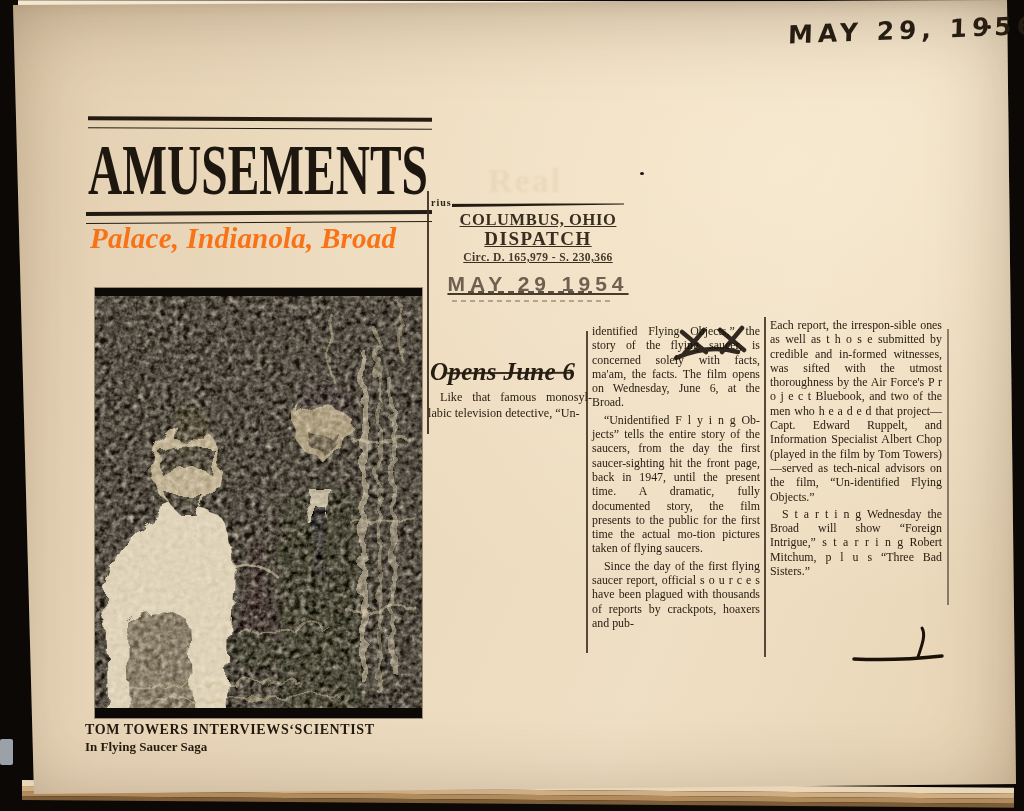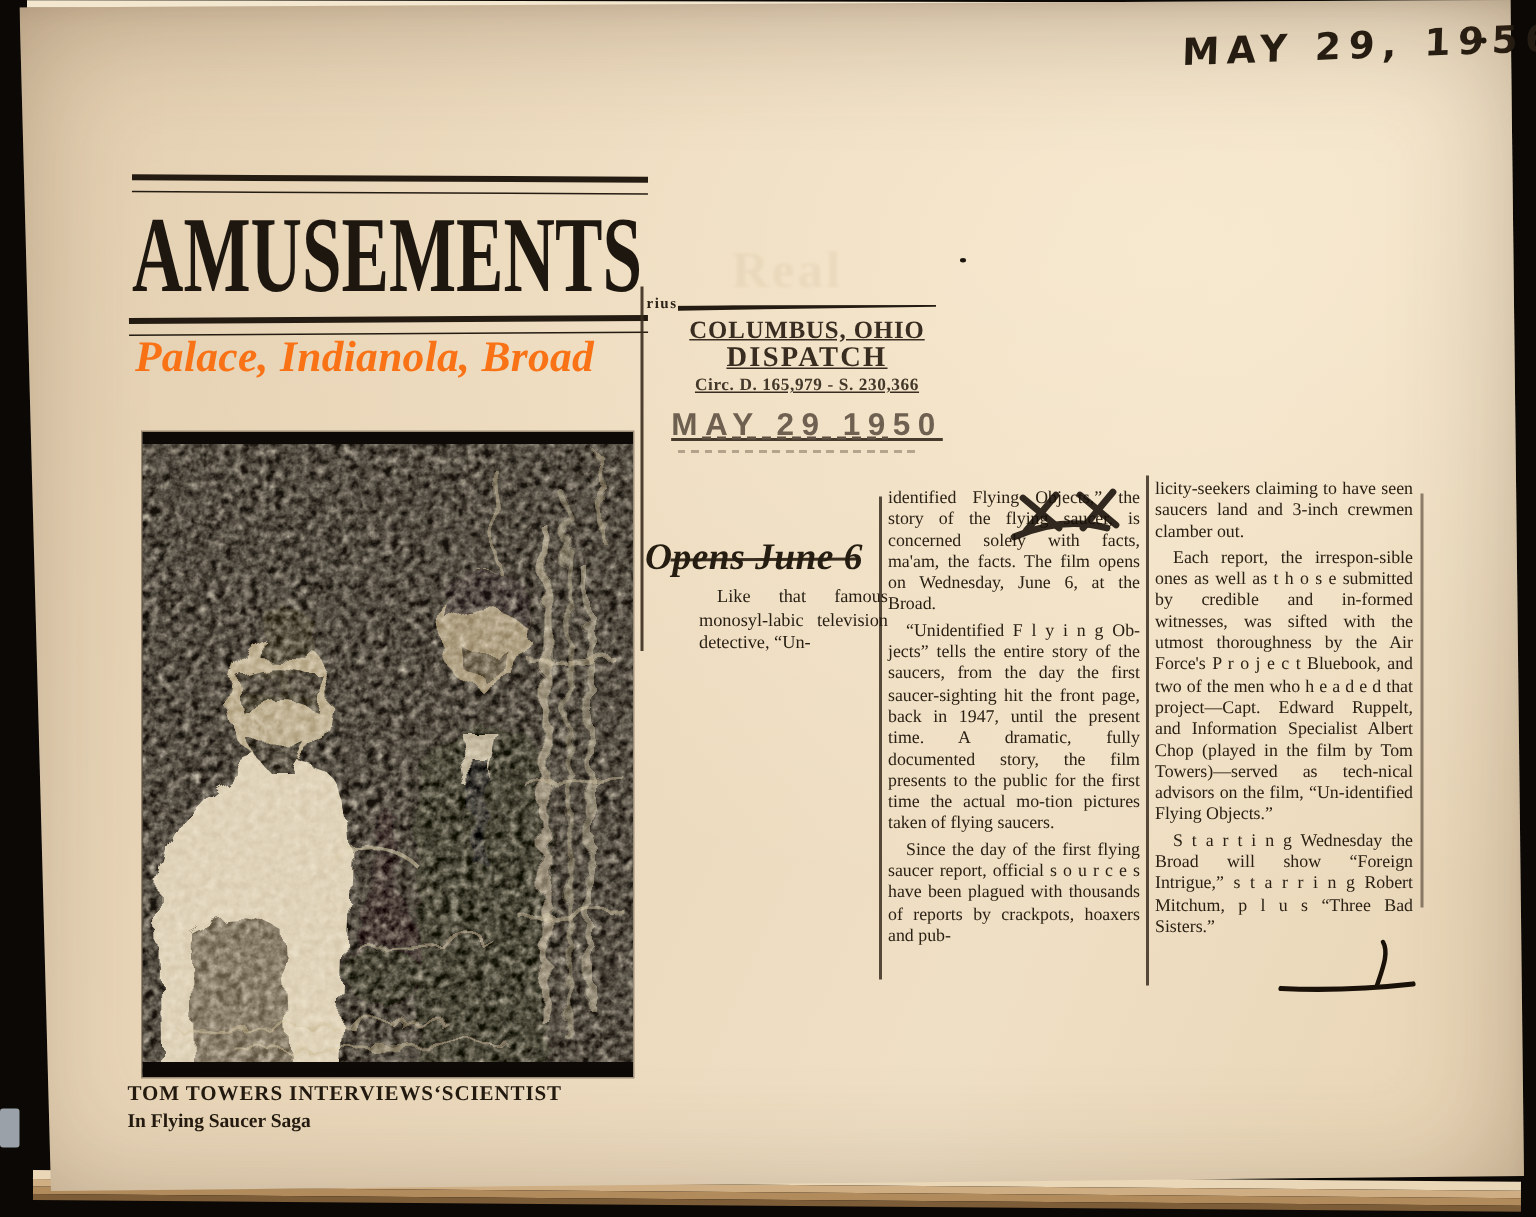--- a/index.html
+++ b/index.html
@@ -66,21 +66,21 @@
   .v-rule{position:absolute;width:1.6px;background:#3a2e20;opacity:.85;}
   .vr-head{left:427px;top:191px;height:243px;opacity:.9;}
   .vr-col1L{left:586px;top:331px;height:322px;}
   .vr-colM{left:764px;top:317px;height:340px;}
   .vr-col2R{left:947px;top:329px;height:276px;opacity:.55;}
   .hr-opens{position:absolute;left:447px;top:372px;width:126px;height:1.6px;background:#3a2e20;transform:rotate(-0.3deg);}
 
   
   .opens{position:absolute;left:428px;top:358px;width:164px;color:#261d12;}
   .opens h3{margin:0 0 4px 2px;font-size:25px;font-style:italic;font-weight:bold;letter-spacing:.3px;}
-  .opens .body{font-size:12.2px;line-height:1.28;text-align:justify;padding-left:38px;}
+  .opens .body{font-size:12.2px;line-height:1.28;text-align:justify;}
   .opens .body .para{margin:0;text-indent:12px;}
 
   
   .col{position:absolute;font-size:11.9px;line-height:14.3px;text-align:justify;color:#2a2014;}
   .col .para{margin:0 0 3px 0;}
   .col .para + .para{text-indent:12px;}
   .col1{left:592px;top:324px;width:168px;}
   .col2{left:770px;top:318px;width:172px;}
 
   .speck{position:absolute;background:#1a140d;border-radius:50%;}
@@ -165,21 +165,21 @@
     <div class="c1">TOM TOWERS INTERVIEWS‘SCIENTIST</div>
     <div class="c2">In Flying Saucer Saga</div>
   </div>
 
   <div class="stamp-frag">rius</div>
   <div class="stamp-line"></div>
   <div class="stamp">
     <div class="city">COLUMBUS, OHIO</div>
     <div class="paper">DISPATCH</div>
     <div class="circ">Circ. D. 165,979 - S. 230,366</div>
-    <div class="sdate">MAY 29 1950</div>
+    <div class="sdate">MAY 29 1954</div>
   </div>
   <div class="dash1"></div>
   <div class="dash2"></div>
   <div class="ghost-real">Real</div>
 
   <div class="v-rule vr-head"></div>
   <div class="v-rule vr-col1L"></div>
   <div class="v-rule vr-colM"></div>
   <div class="v-rule vr-col2R"></div>
   <div class="hr-opens"></div>
@@ -190,21 +190,20 @@
         <p class="para">Like that famous monosyl-labic television detective, “Un-</p>
       </div>
   </div>
 
   <div class="col col1">
       <p class="para">identified Flying Objects,” the story of the flying saucer, is concerned solely with facts, ma'am, the facts. The film opens on Wednesday, June 6, at the Broad.</p>
       <p class="para">“Unidentified F l y i n g Ob-jects” tells the entire story of the saucers, from the day the first saucer-sighting hit the front page, back in 1947, until the present time. A dramatic, fully documented story, the film presents to the public for the first time the actual mo-tion pictures taken of flying saucers.</p>
       <p class="para">Since the day of the first flying saucer report, official s o u r c e s have been plagued with thousands of reports by crackpots, hoaxers and pub-</p>
     </div>
   <div class="col col2">
-      <p class="para">licity-seekers claiming to have seen saucers land and 3-inch crewmen clamber out.</p>
       <p class="para">Each report, the irrespon-sible ones as well as t h o s e submitted by credible and in-formed witnesses, was sifted with the utmost thoroughness by the Air Force's P r o j e c t Bluebook, and two of the men who h e a d e d that project—Capt. Edward Ruppelt, and Information Specialist Albert Chop (played in the film by Tom Towers)—served as tech-nical advisors on the film, “Un-identified Flying Objects.”</p>
       <p class="para">S t a r t i n g Wednesday the Broad will show “Foreign Intrigue,” s t a r r i n g Robert Mitchum, p l u s “Three Bad Sisters.”</p>
     </div>
 
   <svg class="scribble" viewBox="0 0 100 46">
     <g stroke="#170f08" stroke-width="4.5" stroke-linecap="round" fill="none">
       <path d="M14,14 L38,34"></path>
         <path d="M36,12 L16,36"></path>
       <path d="M52,12 L76,32"></path>
         <path d="M74,10 L54,34"></path>

